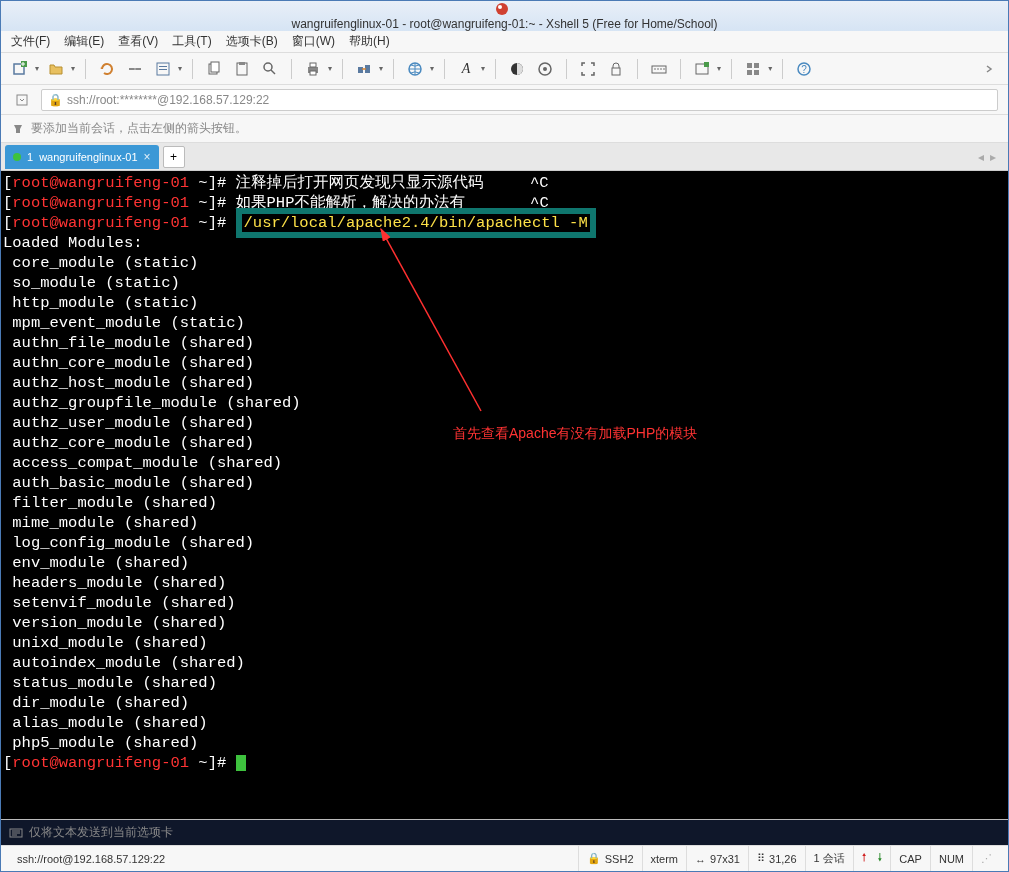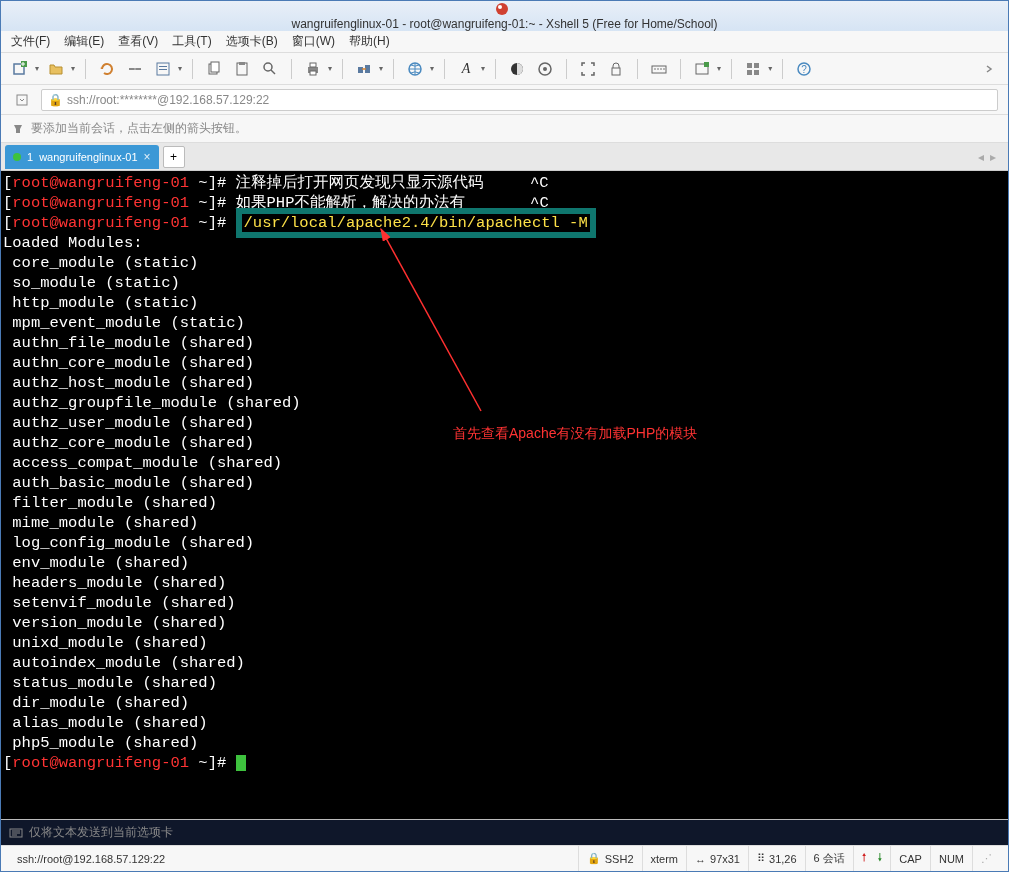--- a/index.html
+++ b/index.html
@@ -336,20 +336,20 @@
       </div>
     <div class="cell">xterm</div>
     <div class="cell">
         <span>↔</span>
         <span>97x31</span>
       </div>
     <div class="cell">
         <span>⠿</span>
         <span>31,26</span>
       </div>
-    <div class="cell">6 会话</div>
+    <div class="cell">1 会话</div>
     <div class="cell"><span class="up-arrow">🠕</span>&nbsp;<span class="down-arrow">🠗</span></div>
     <div class="cell">CAP</div>
     <div class="cell">NUM</div>
     <div class="cell" style="color:#aaa">⋰</div>
   </div>
 
 </div>
 
 </body></html>

